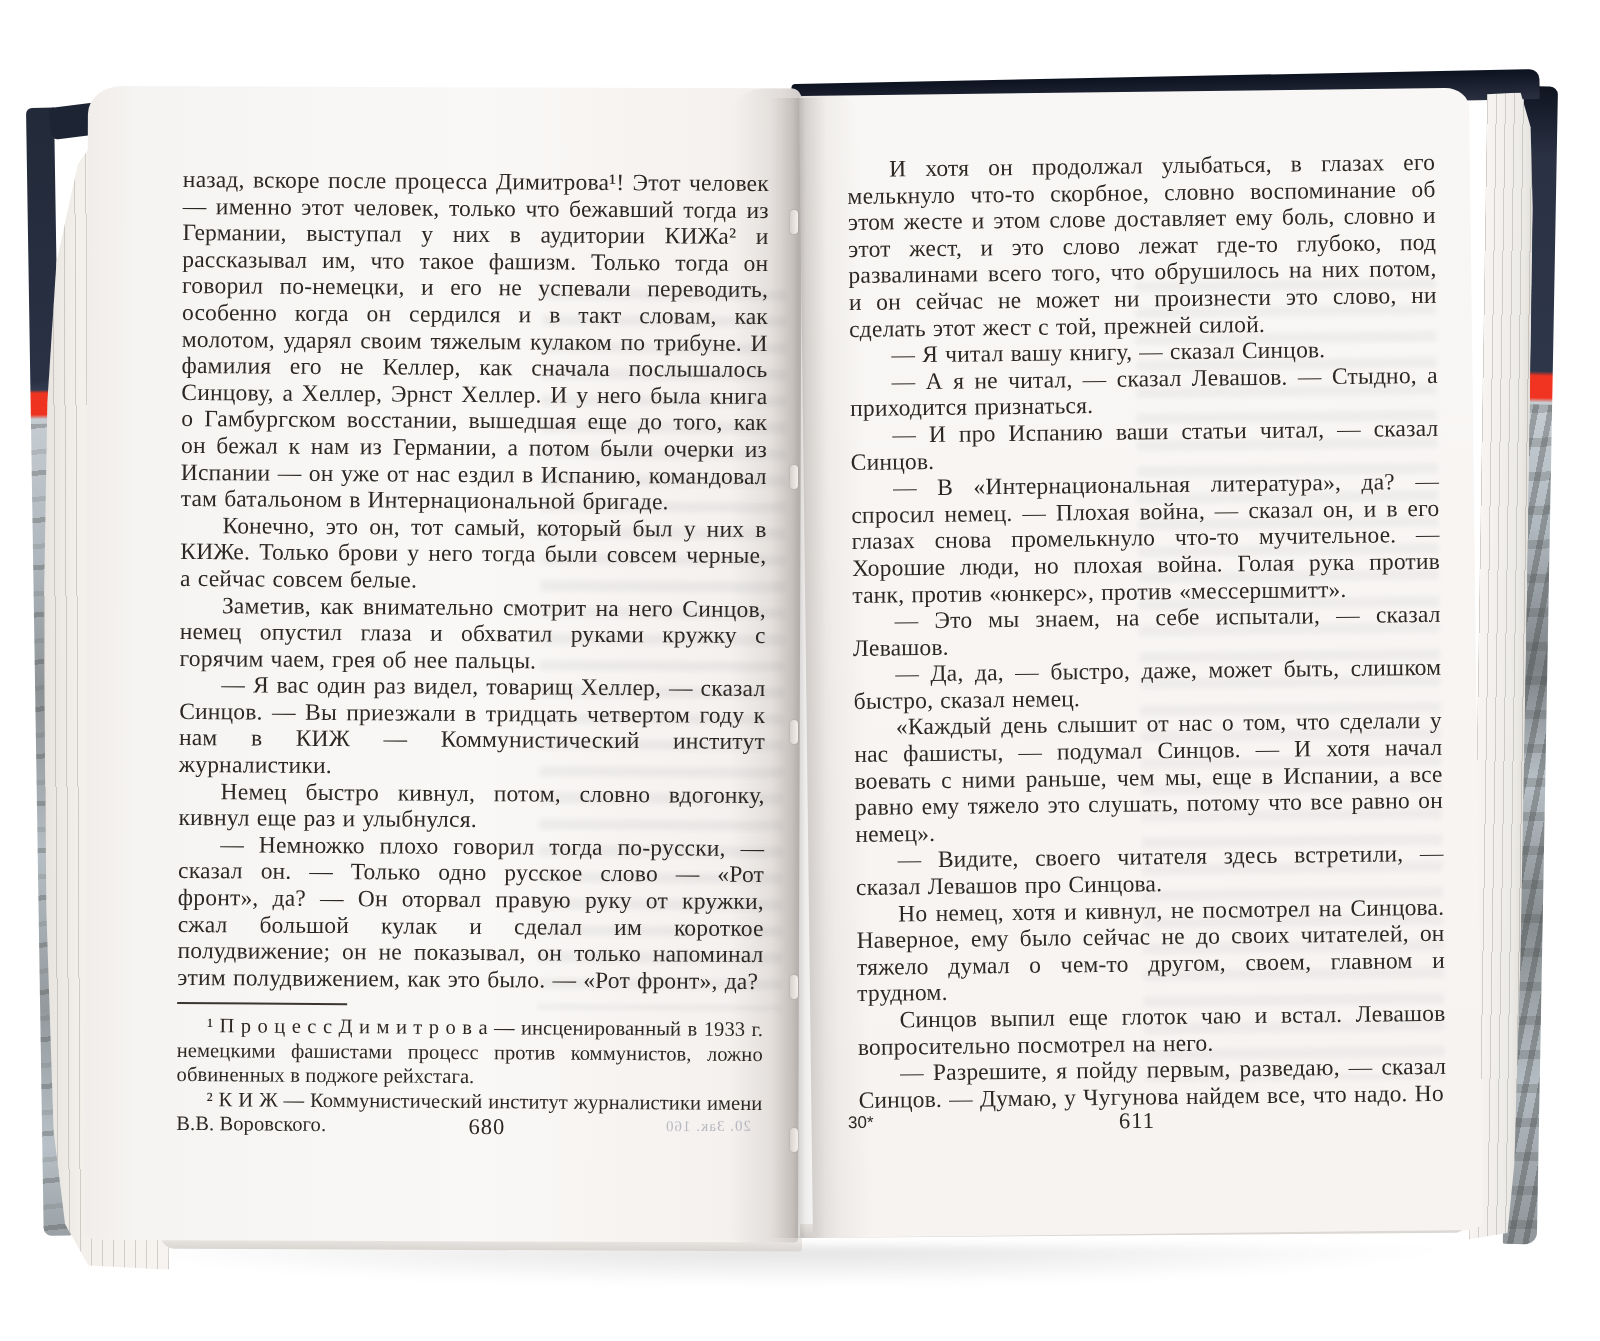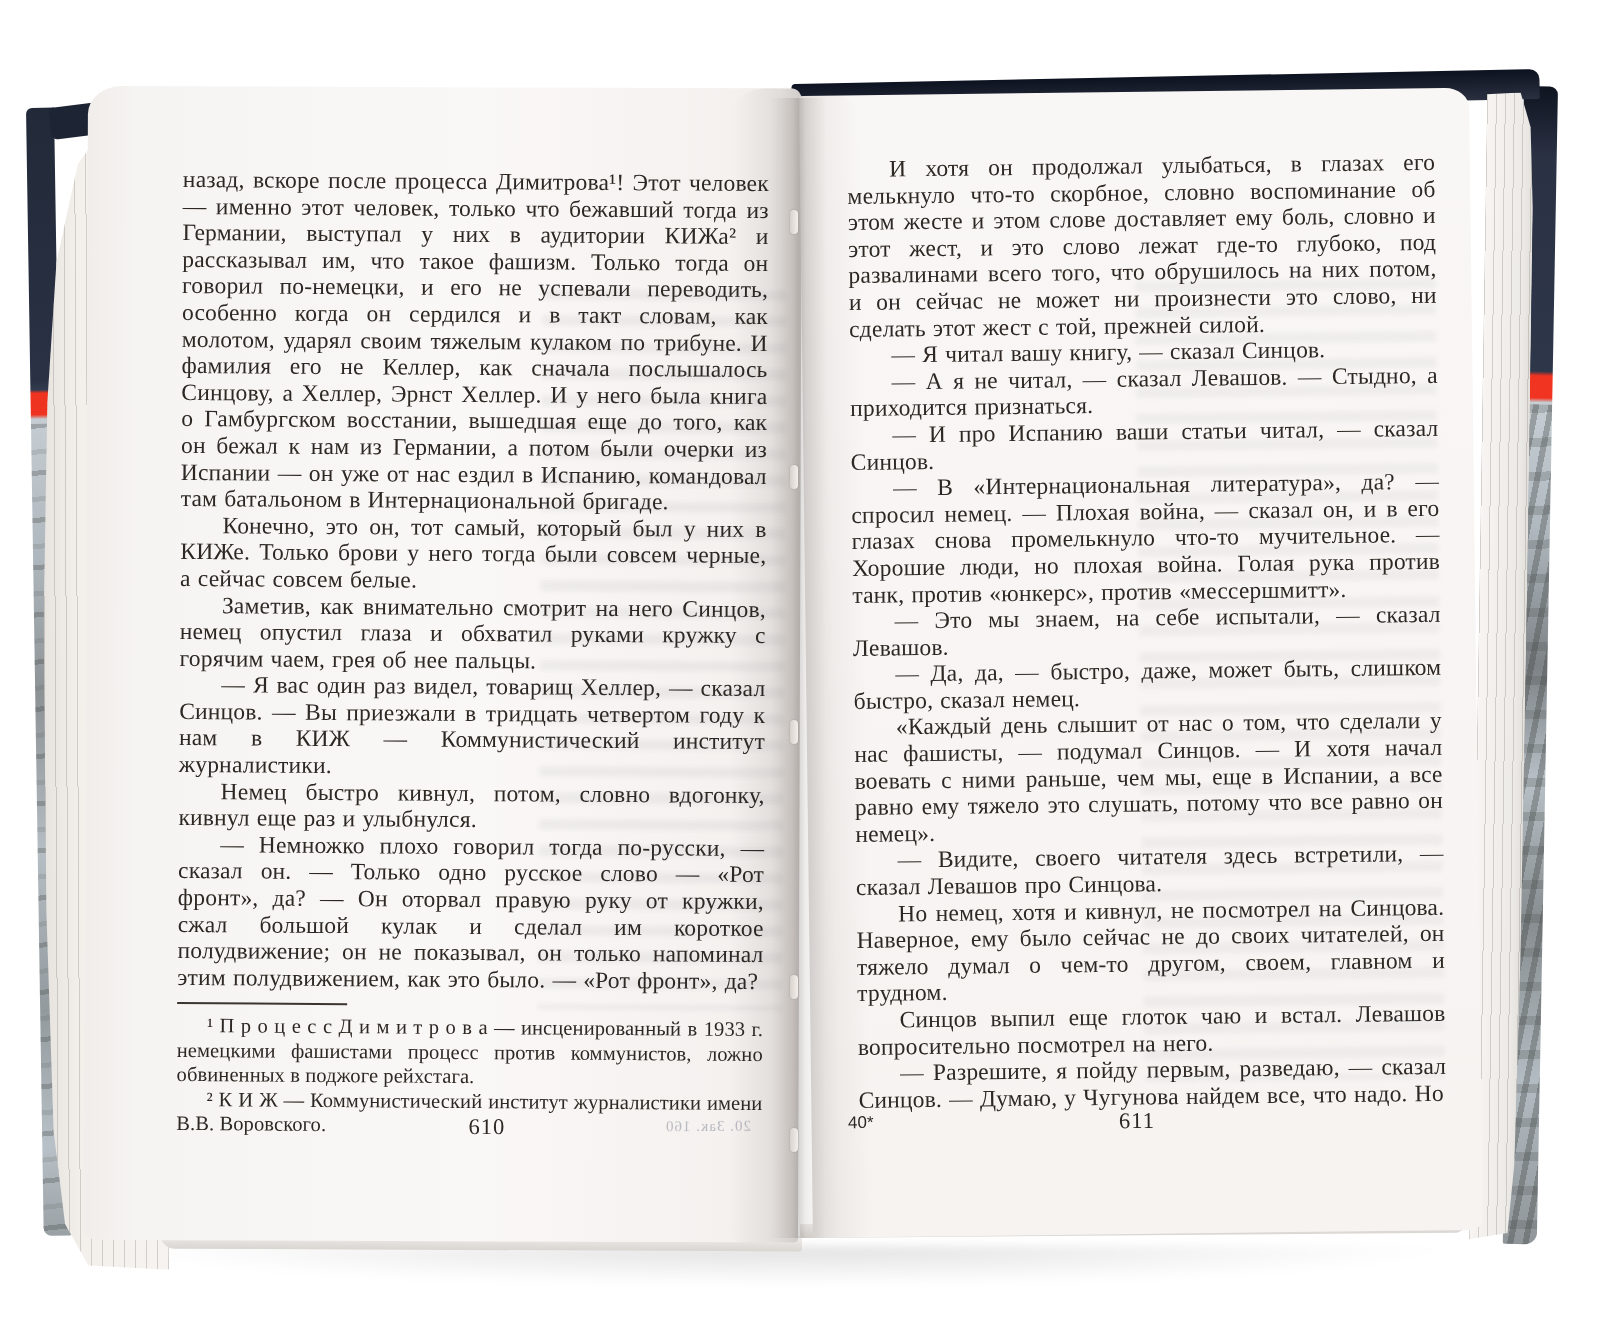--- a/index.html
+++ b/index.html
@@ -202,17 +202,17 @@
     <p class="book">— В «Интернациональная литература», да? — спросил немец. — Плохая война, — сказал он, и в его глазах снова промелькнуло что-то мучительное. — Хорошие люди, но плохая война. Голая рука против танк, против «юнкерс», против «мессершмитт».</p>
     <p class="book">— Это мы знаем, на себе испытали, — сказал Левашов.</p>
     <p class="book">— Да, да, — быстро, даже, может быть, слишком быстро, сказал немец.</p>
     <p class="book">«Каждый день слышит от нас о том, что сделали у нас фашисты, — подумал Синцов. — И хотя начал воевать с ними раньше, чем мы, еще в Испании, а все равно ему тяжело это слушать, потому что все равно он немец».</p>
     <p class="book">— Видите, своего читателя здесь встретили, — сказал Левашов про Синцова.</p>
     <p class="book">Но немец, хотя и кивнул, не посмотрел на Синцова. Наверное, ему было сейчас не до своих читателей, он тяжело думал о чем-то другом, своем, главном и трудном.</p>
     <p class="book">Синцов выпил еще глоток чаю и встал. Левашов вопросительно посмотрел на него.</p>
     <p class="book">— Разрешите, я пойду первым, разведаю, — сказал Синцов. — Думаю, у Чугунова найдем все, что надо. Но</p>
   </div>
 
-  <div class="folio folio-left">610</div>
+  <div class="folio folio-left">680</div>
   <div class="folio folio-right">611</div>
-  <div class="sig-mark">40*</div>
+  <div class="sig-mark">30*</div>
 
 </div>
 
 </body></html>

